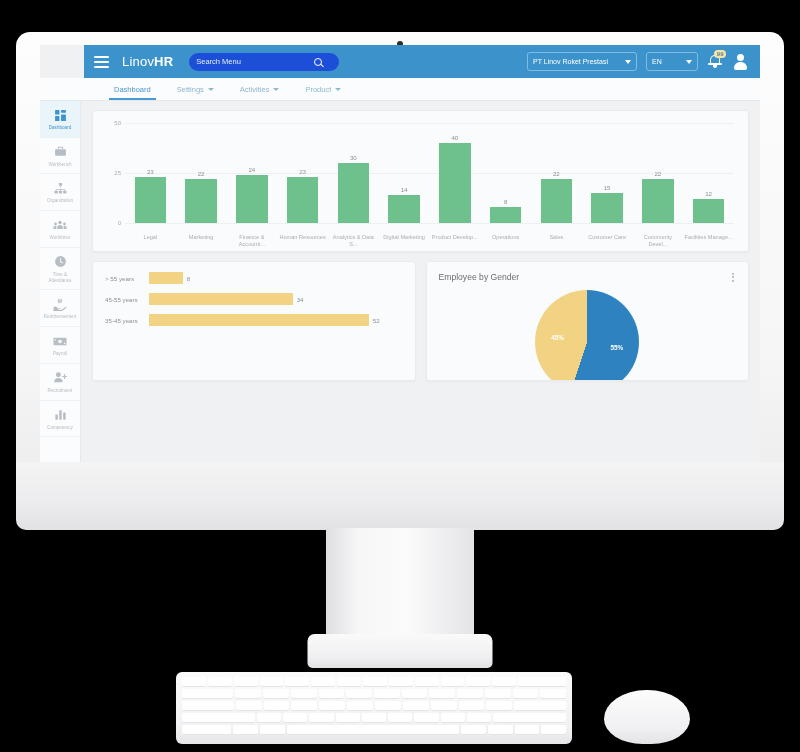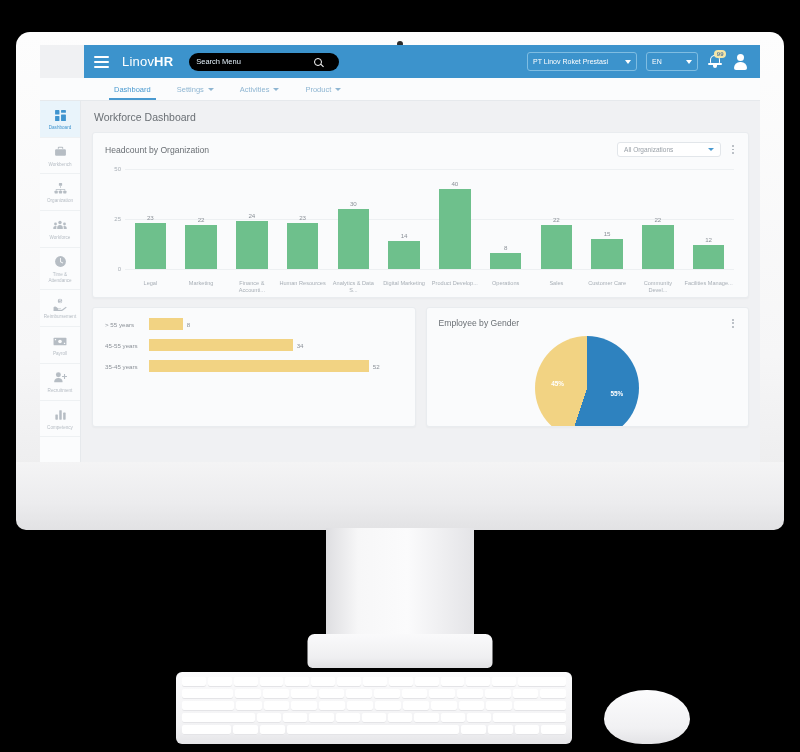--- a/index.html
+++ b/index.html
@@ -75,21 +75,21 @@
   .topbar {
     height: 33px; background:#3c93cc;
     display:flex; align-items:center; padding: 0 12px 0 10px; margin-left: 44px;
   }
   .hamburger { width:15px; display:flex; flex-direction:column; gap:3px; cursor:pointer; }
   .hamburger span { display:block; height:2px; background:#fff; border-radius:1px; }
   .brand { color:#fff; font-size:13px; margin-left:13px; letter-spacing:.2px; }
   .brand b { font-weight:bold; }
   .search {
     margin-left:16px; width:150px; height:18px; border-radius:9px;
-    background:#000000; display:flex; align-items:center; padding:0 7px;
+    background:#1d4ed8; display:flex; align-items:center; padding:0 7px;
   }
   .search input {
     border:0; background:transparent; outline:none; color:#fff;
     font-size:7.5px; width:118px; font-family:"Liberation Sans",sans-serif;
   }
   .search input::placeholder { color:#e3f0fa; }
   .search .mag { width:8px; height:8px; border:1.3px solid #fff; border-radius:50%; position:relative; }
   .search .mag::after { content:""; position:absolute; right:-3px; bottom:-2px; width:4px; height:1.3px; background:#fff; transform:rotate(45deg); }
   .topbar-right { margin-left:auto; display:flex; align-items:center; gap:9px; }
   .sel {
@@ -423,37 +423,22 @@
                 <rect x="2.5" y="12" width="4.6" height="9.5" rx="1"></rect>
                 <rect x="9.7" y="4" width="4.6" height="17.5" rx="1"></rect>
                 <rect x="16.9" y="8.5" width="4.6" height="13" rx="1"></rect>
               </svg>
             </div>
             <div class="sb-lbl">Competency</div>
           </div>
         </div>
       <div class="content">
 
-        <div class="page-title">Workforce Dashboard</div>
 
         <div class="card">
-          <div class="card-head">
-            <div class="card-title">Headcount by Organization</div>
-            <div class="card-tools">
-              <div class="ddl">
-                <span>All Organizations</span>
-                <span class="cv"></span>
-              </div>
-              <div class="kebab">
-                  <i></i>
-                  <i></i>
-                  <i></i>
-                </div>
-            </div>
-          </div>
           <div class="bc">
             <div class="bc-plot">
                 <div class="gl" style="top: 100%;"></div>
                 <div class="ytick" style="top: 100%; left: -24px;">0</div>
                 <div class="gl" style="top: 50%;"></div>
                 <div class="ytick" style="top: 50%; left: -24px;">25</div>
                 <div class="gl" style="top: 0%;"></div>
                 <div class="ytick" style="top: 0%; left: -24px;">50</div>
               </div>
             <div class="bars">

